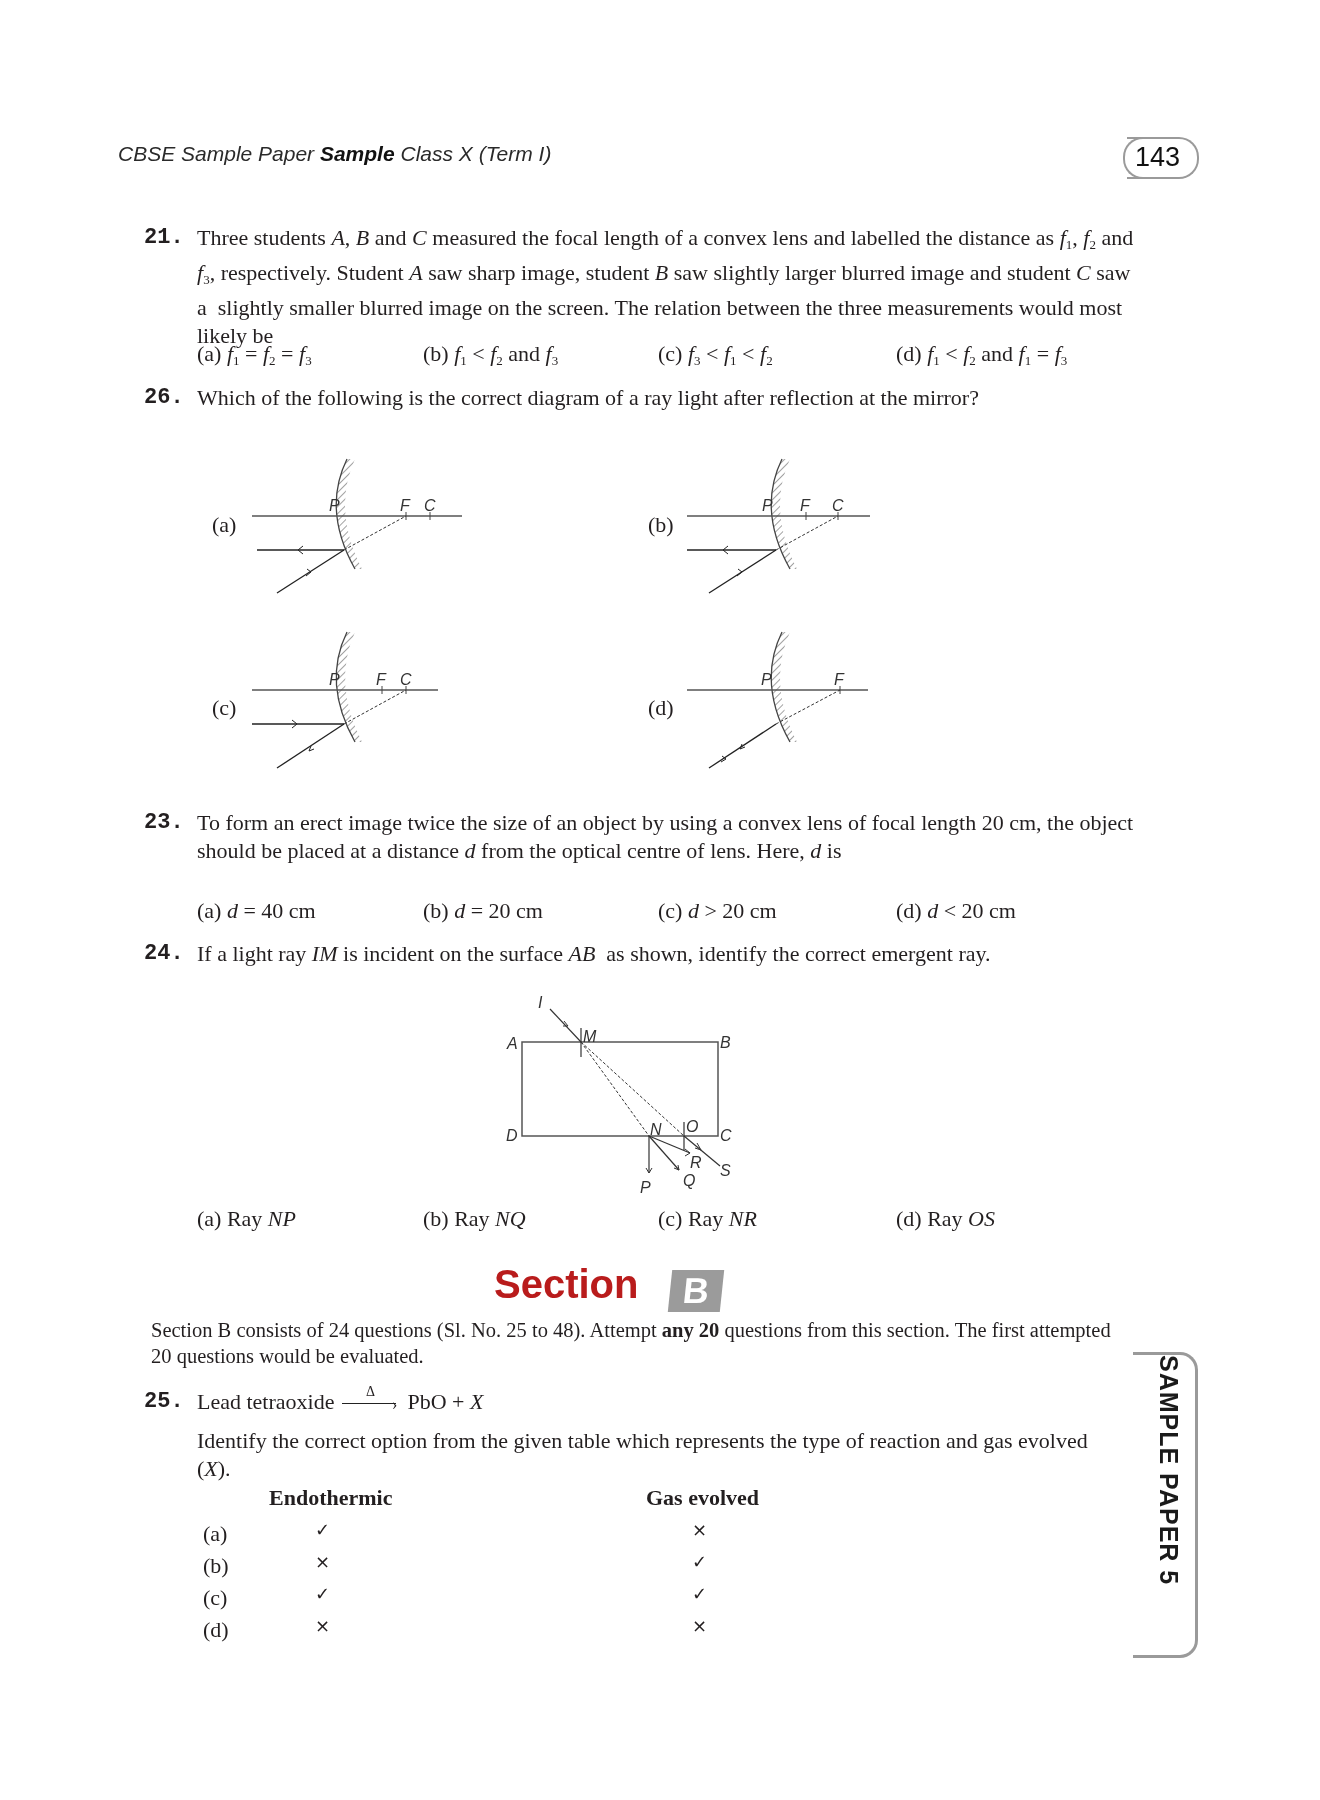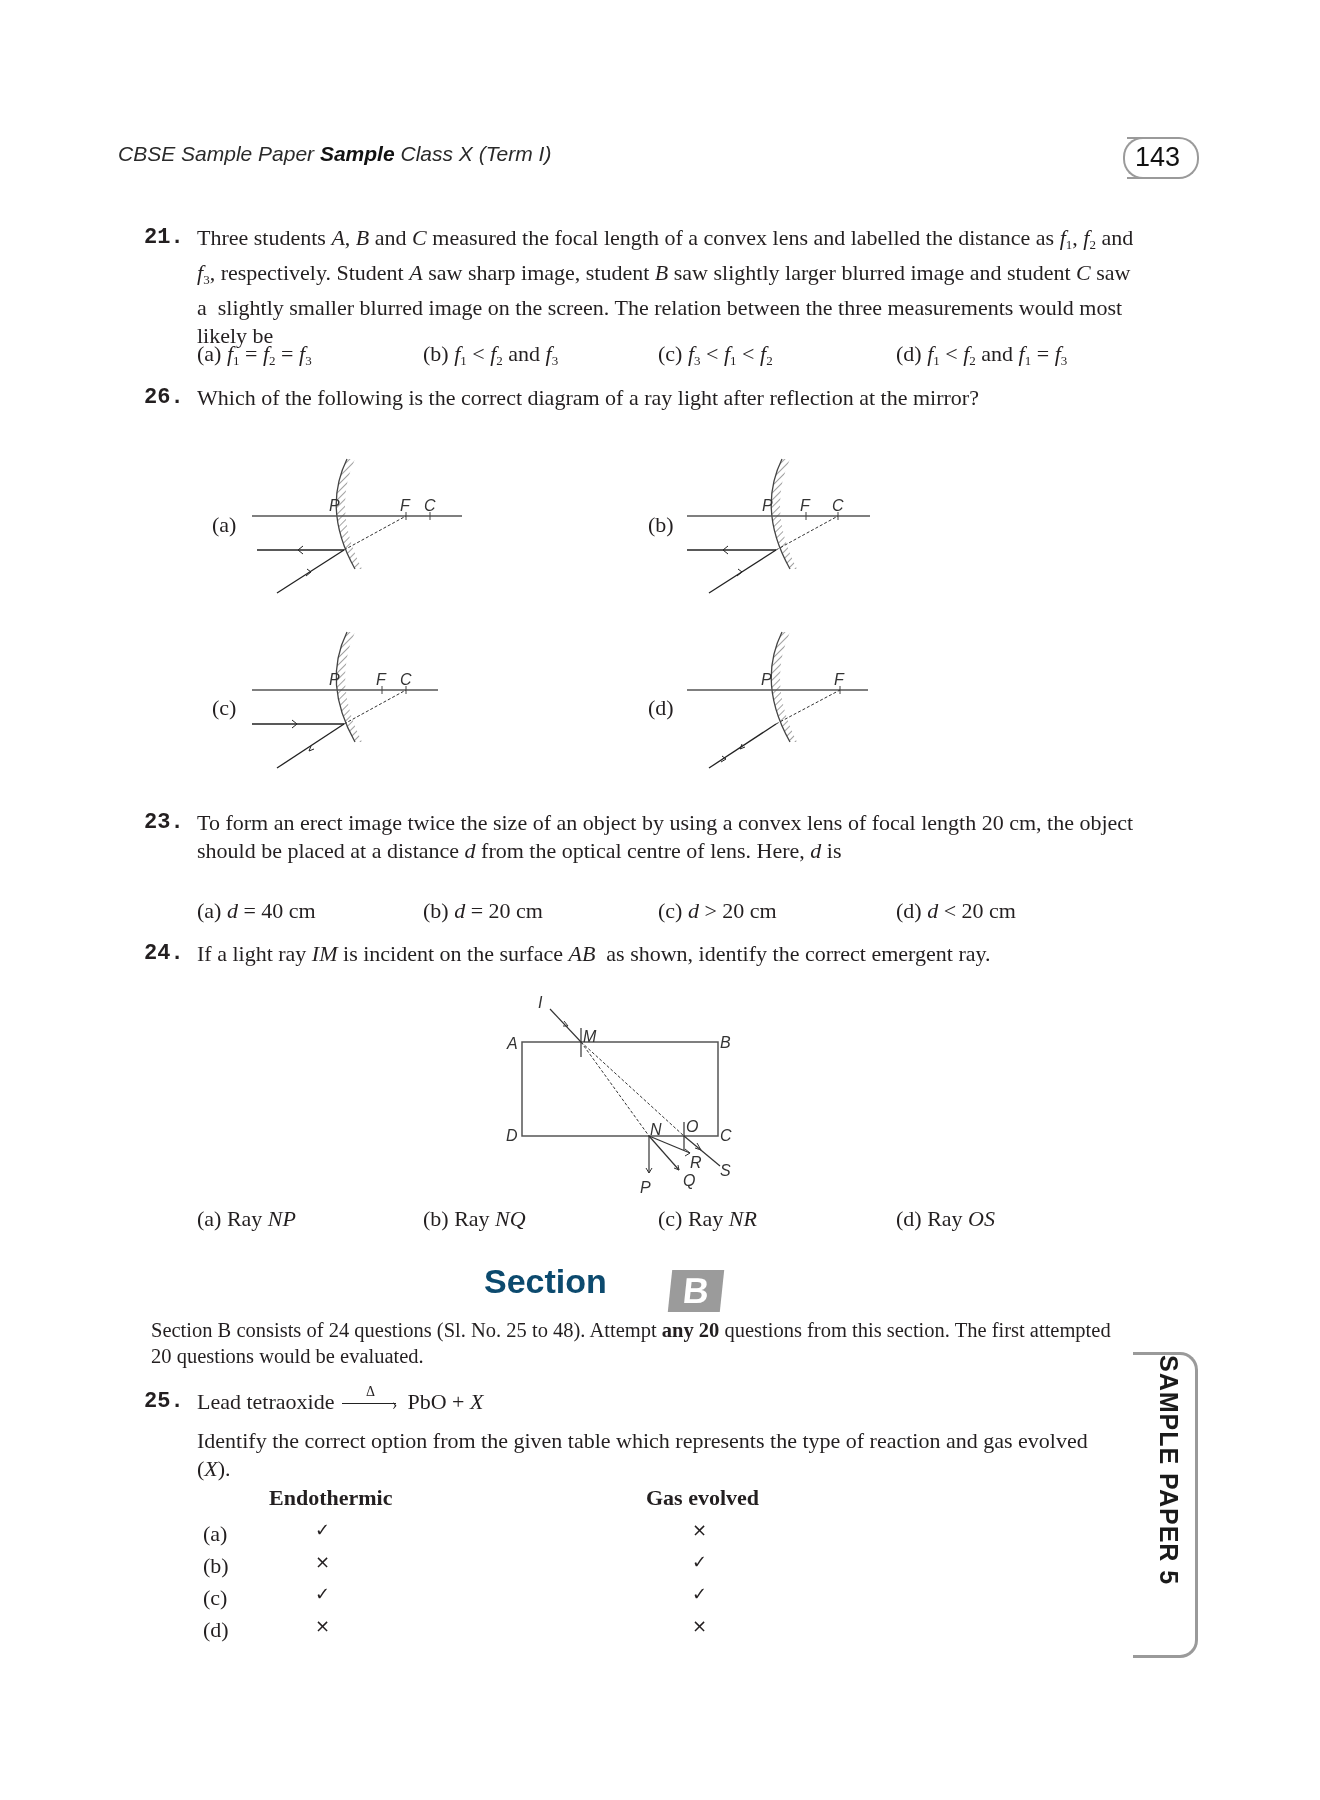--- a/index.html
+++ b/index.html
@@ -17,21 +17,21 @@
   .q .num { position: absolute; left: 0; top: 0; font-weight: 700; font-family: Liberation Mono, monospace; }
   .q .body { position: absolute; left: 53px; top: 0; width: 940px; }
   .opts { position: absolute; left: 197px; font-size: 22px; }
   .opts span { position: absolute; white-space: nowrap; }
   i { font-style: italic; }
   sub { font-size: 13px; vertical-align: -4px; }
 
   .diag-label { position: absolute; font-size: 22px; }
   svg text { font-family: "Liberation Sans", "DejaVu Sans", sans-serif; font-style: italic; }
 
-  .section-title { position: absolute; left: 484px; top: 1262px; font-size: 34px; font-weight: 700; color: #0c4a6e; }
+  .section-title { position: absolute; left: 494px; top: 1262px; font-size: 40px; font-weight: 700; color: #b91c1c; }
   .section-letter { position: absolute; left: 670px; top: 1270px; width: 52px; height: 42px; background: #9b9b9b; color: #fff; font-size: 36px; font-weight: 700; text-align: center; line-height: 42px; transform: skewX(-6deg); }
   .section-note { position: absolute; left: 151px; top: 1317px; width: 970px; font-size: 20.5px; line-height: 26px; }
 
   .table25 { position: absolute; left: 197px; top: 1485px; font-size: 22px; }
   .table25 .hdr { position: absolute; font-weight: 700; white-space: nowrap; }
   .table25 .cell { position: absolute; white-space: nowrap; }
 
   .side-tab { position: absolute; left: 1133px; top: 1352px; width: 62px; height: 300px; border: 3px solid #9a9a9a; border-left: none; border-radius: 0 18px 18px 0; }
   .side-tab span { position: absolute; left: 50px; top: 0; transform-origin: 0 0; transform: rotate(90deg); font-size: 25px; font-weight: 700; white-space: nowrap; color: #1a1a1a; letter-spacing: 1px; }
 </style>

